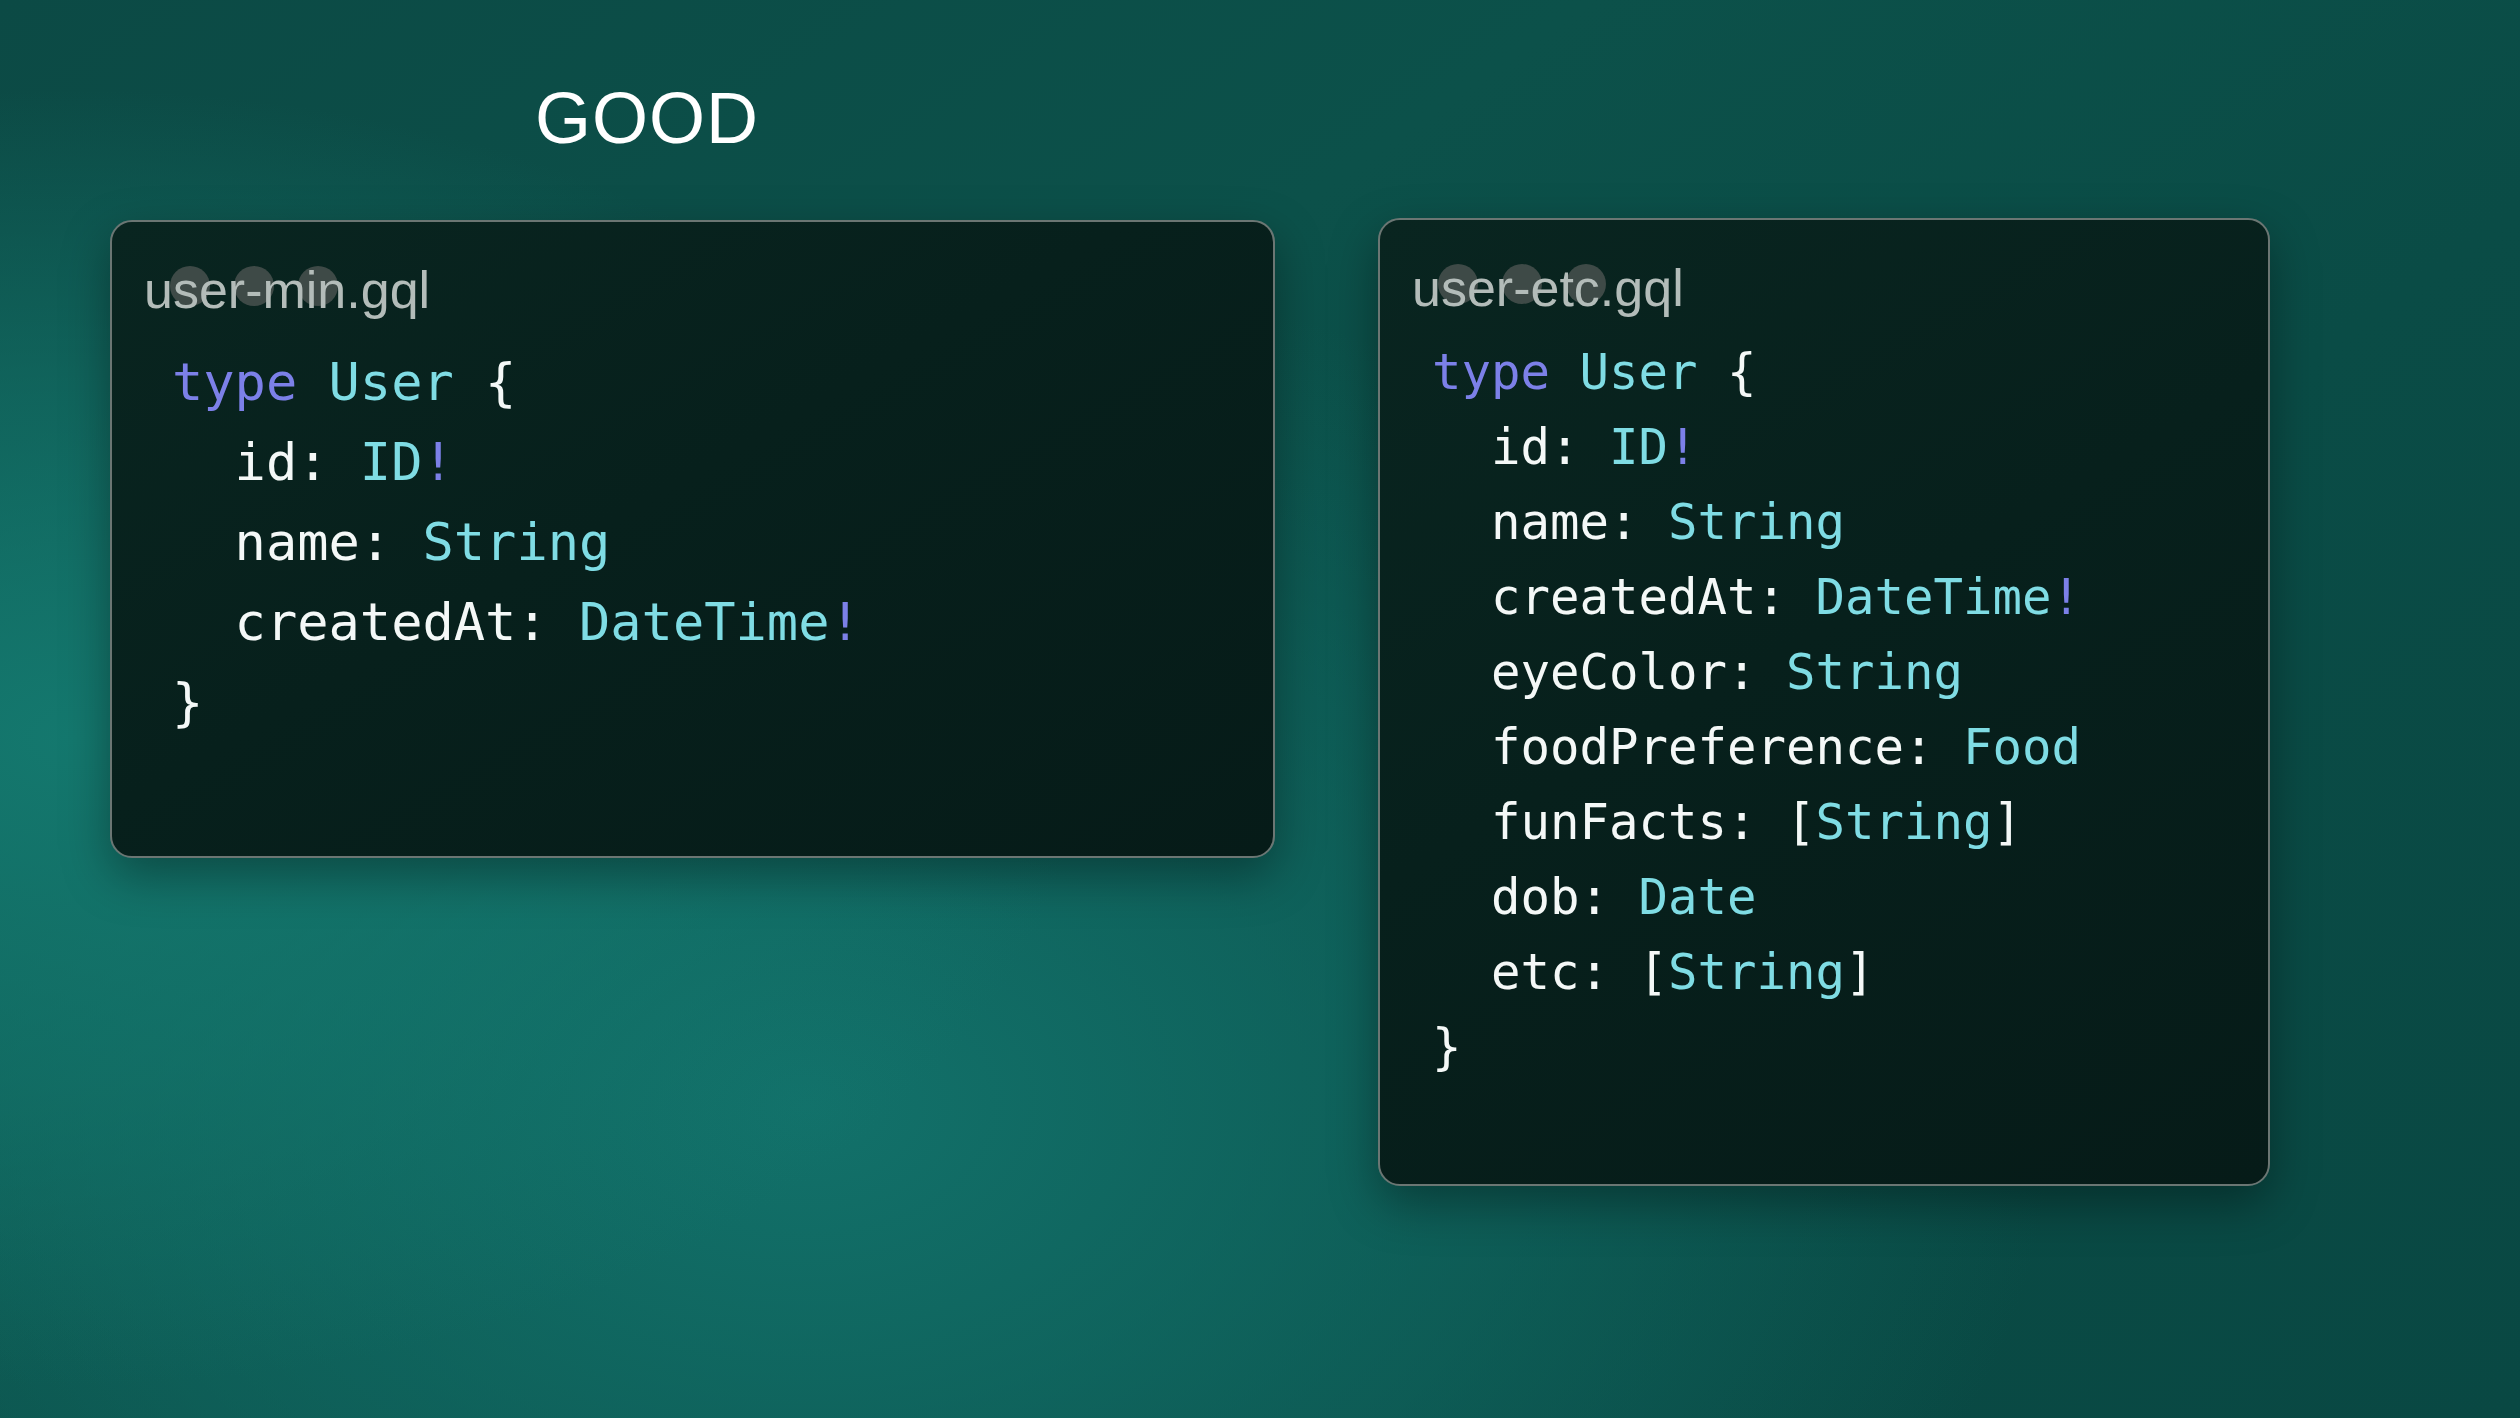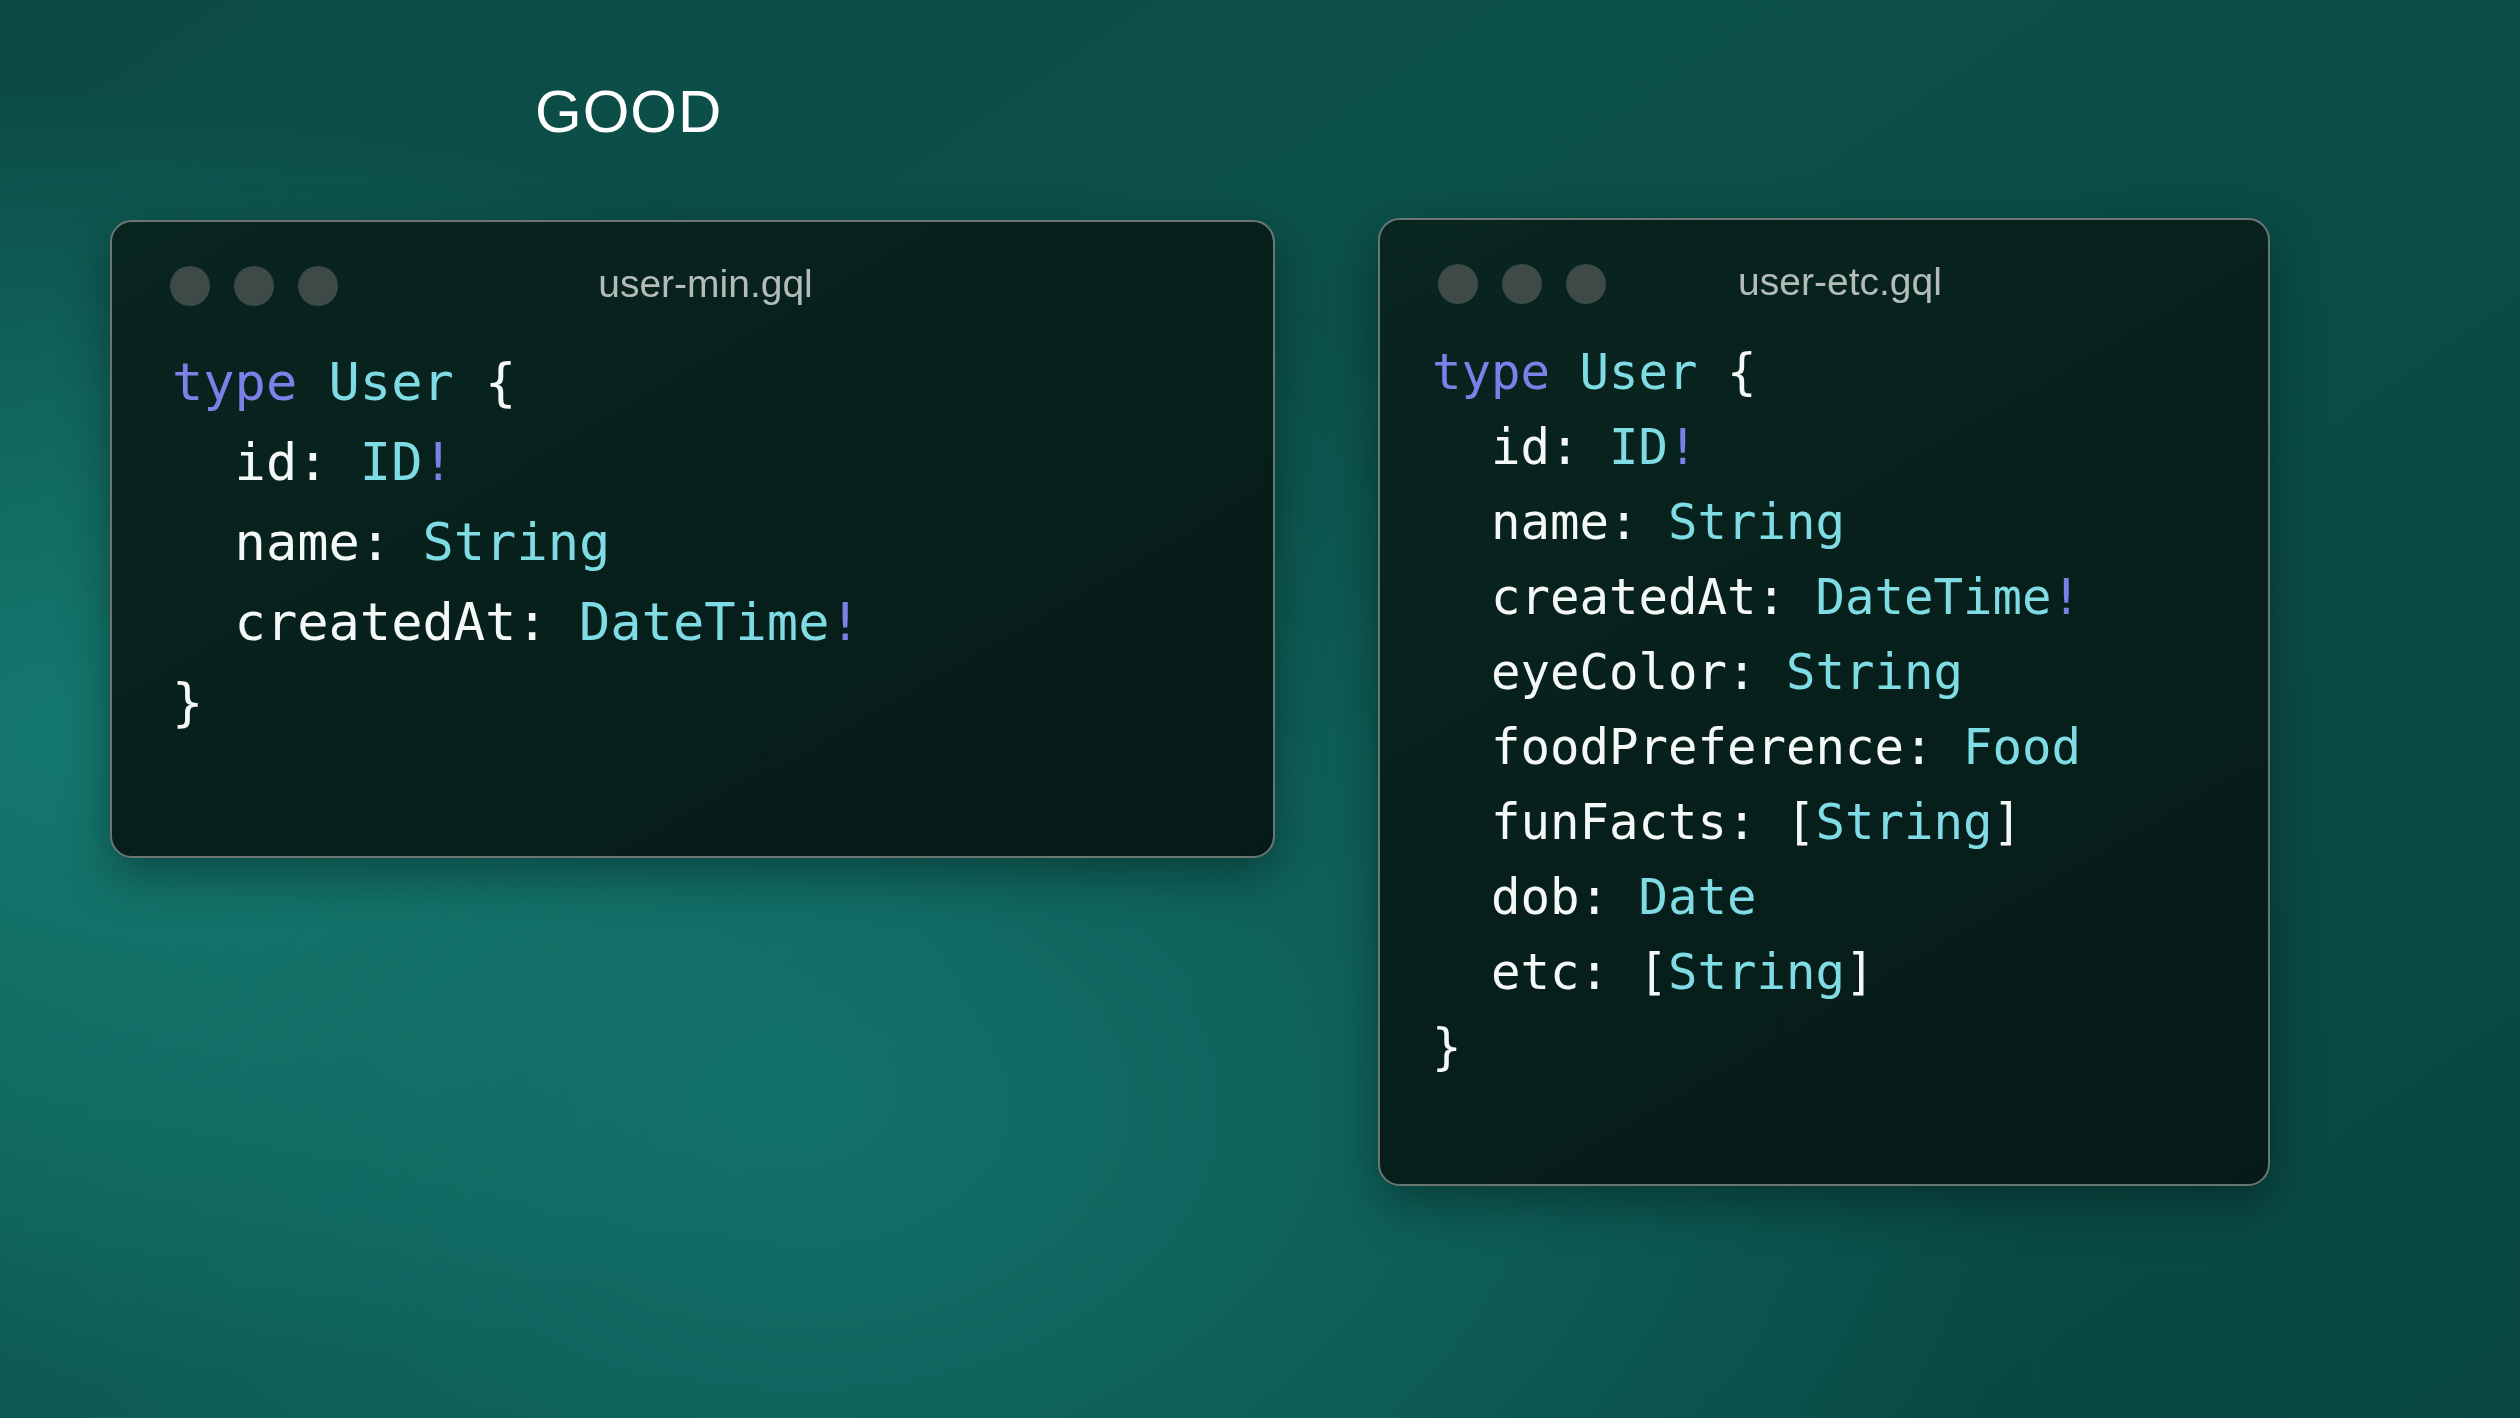--- a/index.html
+++ b/index.html
@@ -30,21 +30,21 @@
     position: absolute;
     inset: 0;
   }
 
   
   .heading {
     position: absolute;
     color: #ffffff;
     font-family: "Liberation Sans", sans-serif;
     font-weight: 300;
-    font-size: 60px;
+    font-size: 72px;
     letter-spacing: 1px;
     line-height: 1;
     white-space: nowrap;
     user-select: none;
   }
   #heading-good { left: 535px; top: 82px; }
   #heading-bad  { left: 1815px; top: 82px; }
 
   
   .card {
@@ -86,24 +86,23 @@
     width: 40px;
     height: 40px;
     border-radius: 50%;
     background: #3e4a47;
   }
   .filename {
     position: absolute;
     left: 0;
     right: 0;
     top: 42px;
-    text-align: center;
     color: #b3bcb9;
     font-family: "Liberation Sans", sans-serif;
-    font-size: 39px;
+    font-size: 52px;
     line-height: 1;
     user-select: none;
     padding-left: 32px;
   }
   #card-good .filename { padding-right: 6px; }
 
   .code {
     font-family: "DejaVu Sans Mono", monospace;
     font-size: 50px;
     line-height: 80px;

